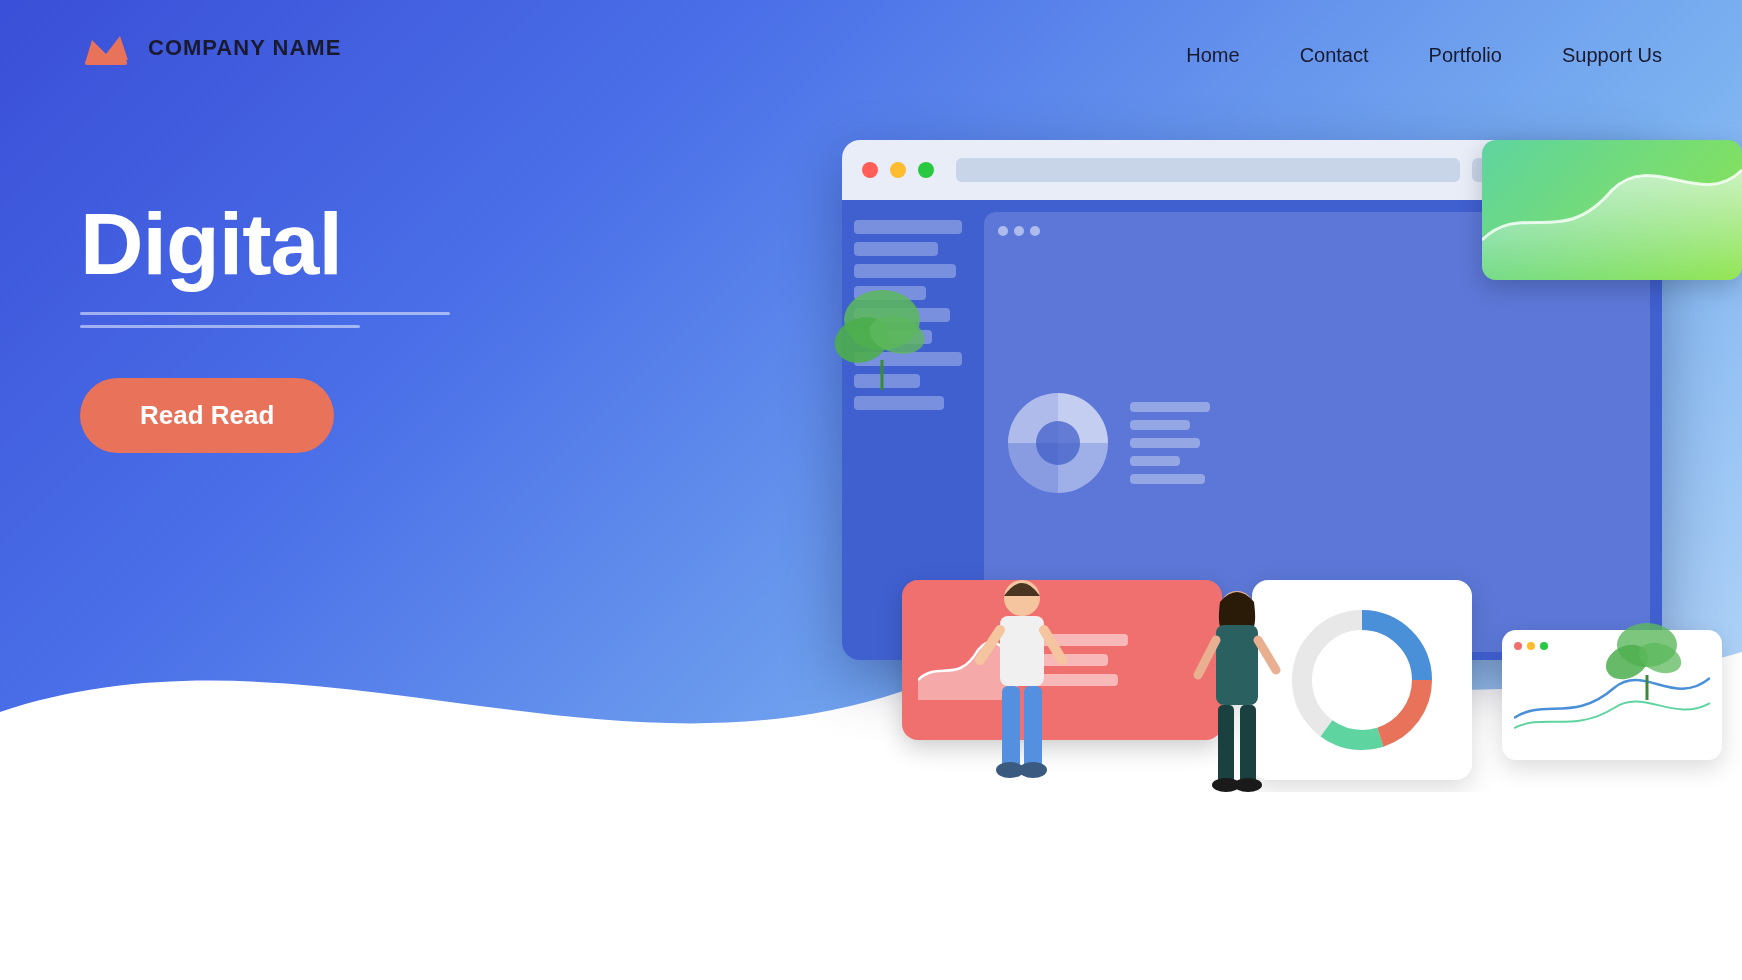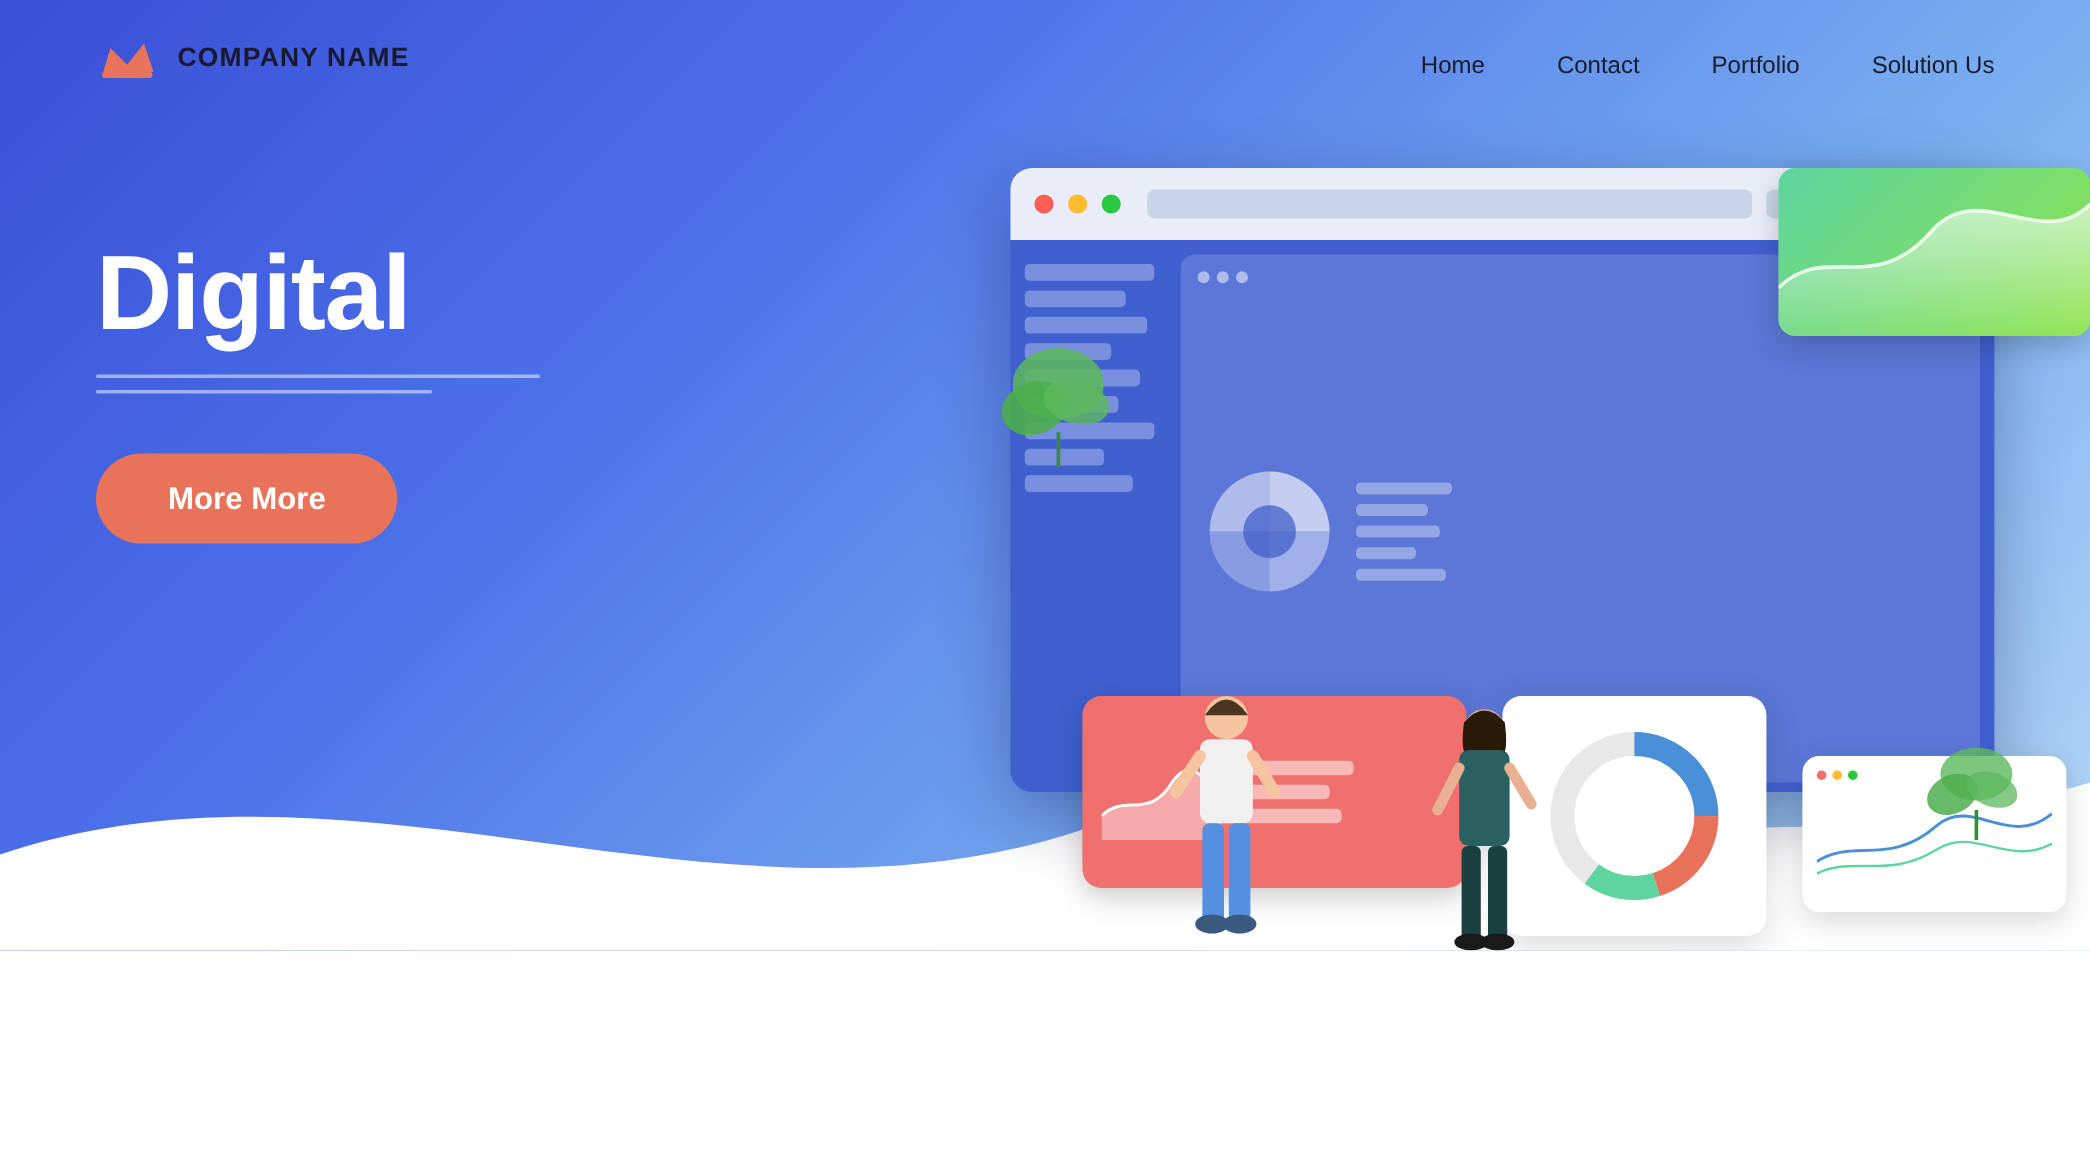--- a/index.html
+++ b/index.html
@@ -405,31 +405,31 @@
         <polygon points="4,34 14,10 26,22 38,6 48,34" fill="none" stroke="#e8725a" stroke-width="0"></polygon>
         <path d="M6,32 L12,12 L26,26 L40,8 L48,32 Z" fill="#e8725a"></path>
         <rect x="5" y="32" width="42" height="5" rx="2" fill="#e8725a"></rect>
       </svg>
       <span class="company-name">COMPANY NAME</span>
     </div>
     <div class="nav-links">
       <a class="nav-link">Home</a>
       <a class="nav-link">Contact</a>
       <a class="nav-link">Portfolio</a>
-      <a class="nav-link">Solution Us</a>
+      <a class="nav-link">Support Us</a>
     </div>
   </nav>
 
   <div class="hero-content">
     <div class="hero-title-main">Digital</div>
     <div class="hero-dividers">
       <div class="divider-line long"></div>
       <div class="divider-line short"></div>
     </div>
-    <button class="read-more-btn">More More</button>
+    <button class="read-more-btn">Read Read</button>
   </div>
 
   <div class="hero-illustration">
 
     <svg class="plant-left" viewBox="0 0 100 110">
       <ellipse cx="50" cy="40" rx="38" ry="30" fill="#5cb85c" opacity="0.85"></ellipse>
       <ellipse cx="30" cy="60" rx="28" ry="22" fill="#4cae4c" opacity="0.9" transform="rotate(-20,30,60)"></ellipse>
       <ellipse cx="65" cy="55" rx="28" ry="18" fill="#5cb85c" opacity="0.8" transform="rotate(15,65,55)"></ellipse>
       <line x1="50" y1="80" x2="50" y2="110" stroke="#3a8a3a" stroke-width="3"></line>
     </svg>

